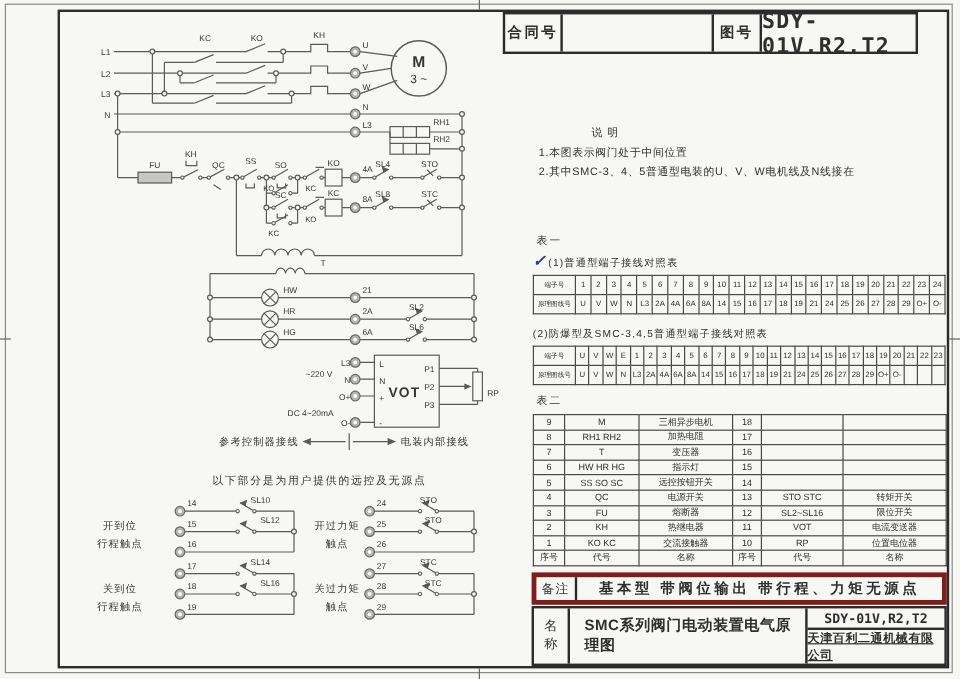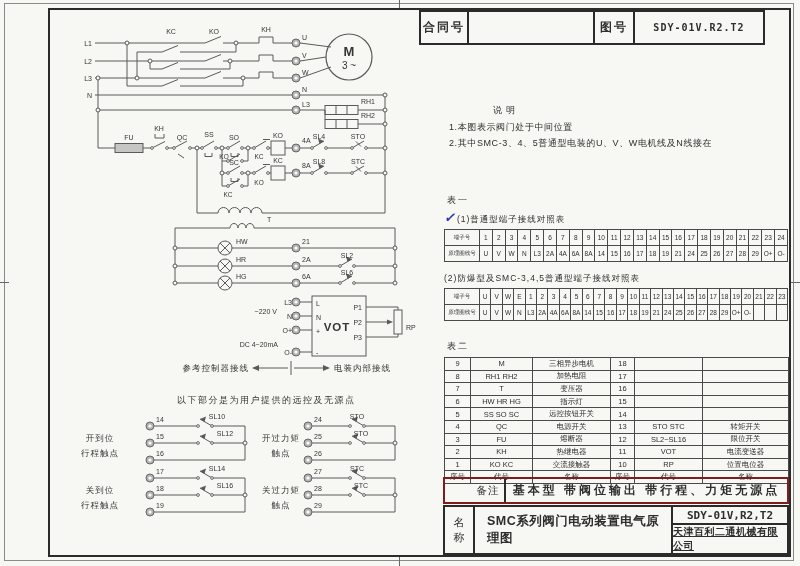--- a/index.html
+++ b/index.html
@@ -17,40 +17,40 @@
   .t10{font-size:10px;}
   .t13{font-size:13px;font-weight:bold;}
   .votf{font-size:11.5px;font-weight:bold;letter-spacing:1px;}
 
   .hdr{position:absolute;left:419px;top:10px;width:346px;height:35px;display:flex;border:2px solid #2b2b2b;box-sizing:border-box;align-items:stretch;background:transparent;}
   .hdr>div{display:flex;align-items:center;justify-content:center;box-sizing:border-box;}
   .hdr>div+div{border-left:2px solid #2b2b2b;}
   .hdr .hl{width:46px;font-size:12px;font-weight:bold;letter-spacing:2px;}
   .hdr .hv{width:126px;}
   .hdr .hl2{width:40px;font-size:12px;font-weight:bold;letter-spacing:2px;}
-  .hdr .hn{flex:1;font-family:"DejaVu Sans Mono",monospace;font-size:10px;font-weight:bold;letter-spacing:1px;}
+  .hdr .hn{flex:1;font-family:"DejaVu Sans Mono",monospace;font-size:18px;font-weight:bold;letter-spacing:1px;}
 
   .notes{position:absolute;left:449px;top:102px;width:336px;font-size:9px;line-height:16px;letter-spacing:0.6px;}
   .notes .nt{margin-left:44px;letter-spacing:4px;margin-bottom:1px;}
   .notes .ln3{margin-left:9px;}
 
   .tbl1{position:absolute;left:444px;top:194px;width:345px;}
   .sec-title{font-size:9px;letter-spacing:2px;margin-left:3px;}
   .cap{font-size:8.5px;letter-spacing:1px;margin-top:3px;}
   .check{color:#2437b5;font-size:13px;font-weight:bold;margin-right:1px;font-style:italic;}
   table.term{table-layout:fixed;width:344px;border-collapse:collapse;margin-top:3px;}
   table.term td{border:1px solid #4a4a4a;font-size:6.5px;text-align:center;height:15px;padding:0;overflow:hidden;white-space:nowrap;}
   table.term td.rl{width:34px;font-size:5.5px;}
   .cap2{font-size:8.5px;letter-spacing:1px;margin-top:11px;}
 
-  .tbl2{position:absolute;left:444px;top:340px;width:291px;}
+  .tbl2{position:absolute;left:444px;top:328px;width:291px;}
   table.comp{table-layout:fixed;width:344px;border-collapse:collapse;margin-top:4px;}
   table.comp td{border:1px solid #4a4a4a;font-size:7.5px;text-align:center;height:11.6px;padding:0;overflow:hidden;white-space:nowrap;}
 
-  .remark{position:absolute;left:443px;top:477px;width:346px;height:27px;display:flex;border:2px solid #7f1d1d;box-sizing:border-box;padding-left:27px;}
+  .remark{position:absolute;left:443px;top:477px;width:346px;height:27px;display:flex;border:4px solid #7f1d1d;box-sizing:border-box;}
   .remark .rl{width:34px;display:flex;align-items:center;justify-content:center;font-size:10.5px;letter-spacing:1px;border-right:2px solid #2b2b2b;box-sizing:border-box;}
   .remark .rt{flex:1;display:flex;align-items:center;justify-content:center;font-size:12px;font-weight:bold;letter-spacing:3px;}
 
   .nameblock{position:absolute;left:443px;top:505px;width:346px;height:50px;display:flex;border:2px solid #2b2b2b;box-sizing:border-box;}
   .nameblock .nl{width:30px;display:flex;align-items:center;justify-content:center;border-right:2px solid #2b2b2b;box-sizing:border-box;}
   .nameblock .nl span{display:block;width:13px;word-break:break-all;font-size:11px;line-height:15px;text-align:center;}
   .nameblock .nn{width:198px;display:flex;align-items:center;justify-content:center;font-size:12.5px;font-weight:bold;letter-spacing:0.5px;border-right:2px solid #2b2b2b;box-sizing:border-box;padding-left:12px;}
   .nameblock .nr{flex:1;display:flex;flex-direction:column;}
   .nameblock .nr .num{flex:1;display:flex;align-items:center;justify-content:center;font-family:"DejaVu Sans Mono",monospace;font-size:11px;font-weight:bold;border-bottom:2px solid #2b2b2b;box-sizing:border-box;}
   .nameblock .nr .co{flex:1;display:flex;align-items:center;justify-content:center;font-size:10px;font-weight:bold;letter-spacing:0.5px;text-decoration:underline;}

